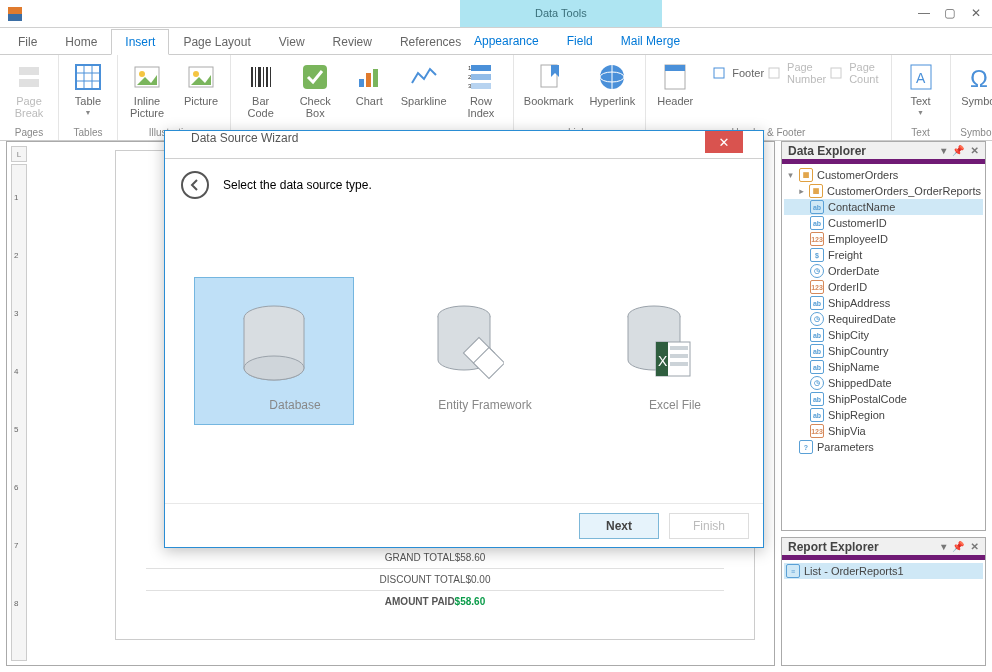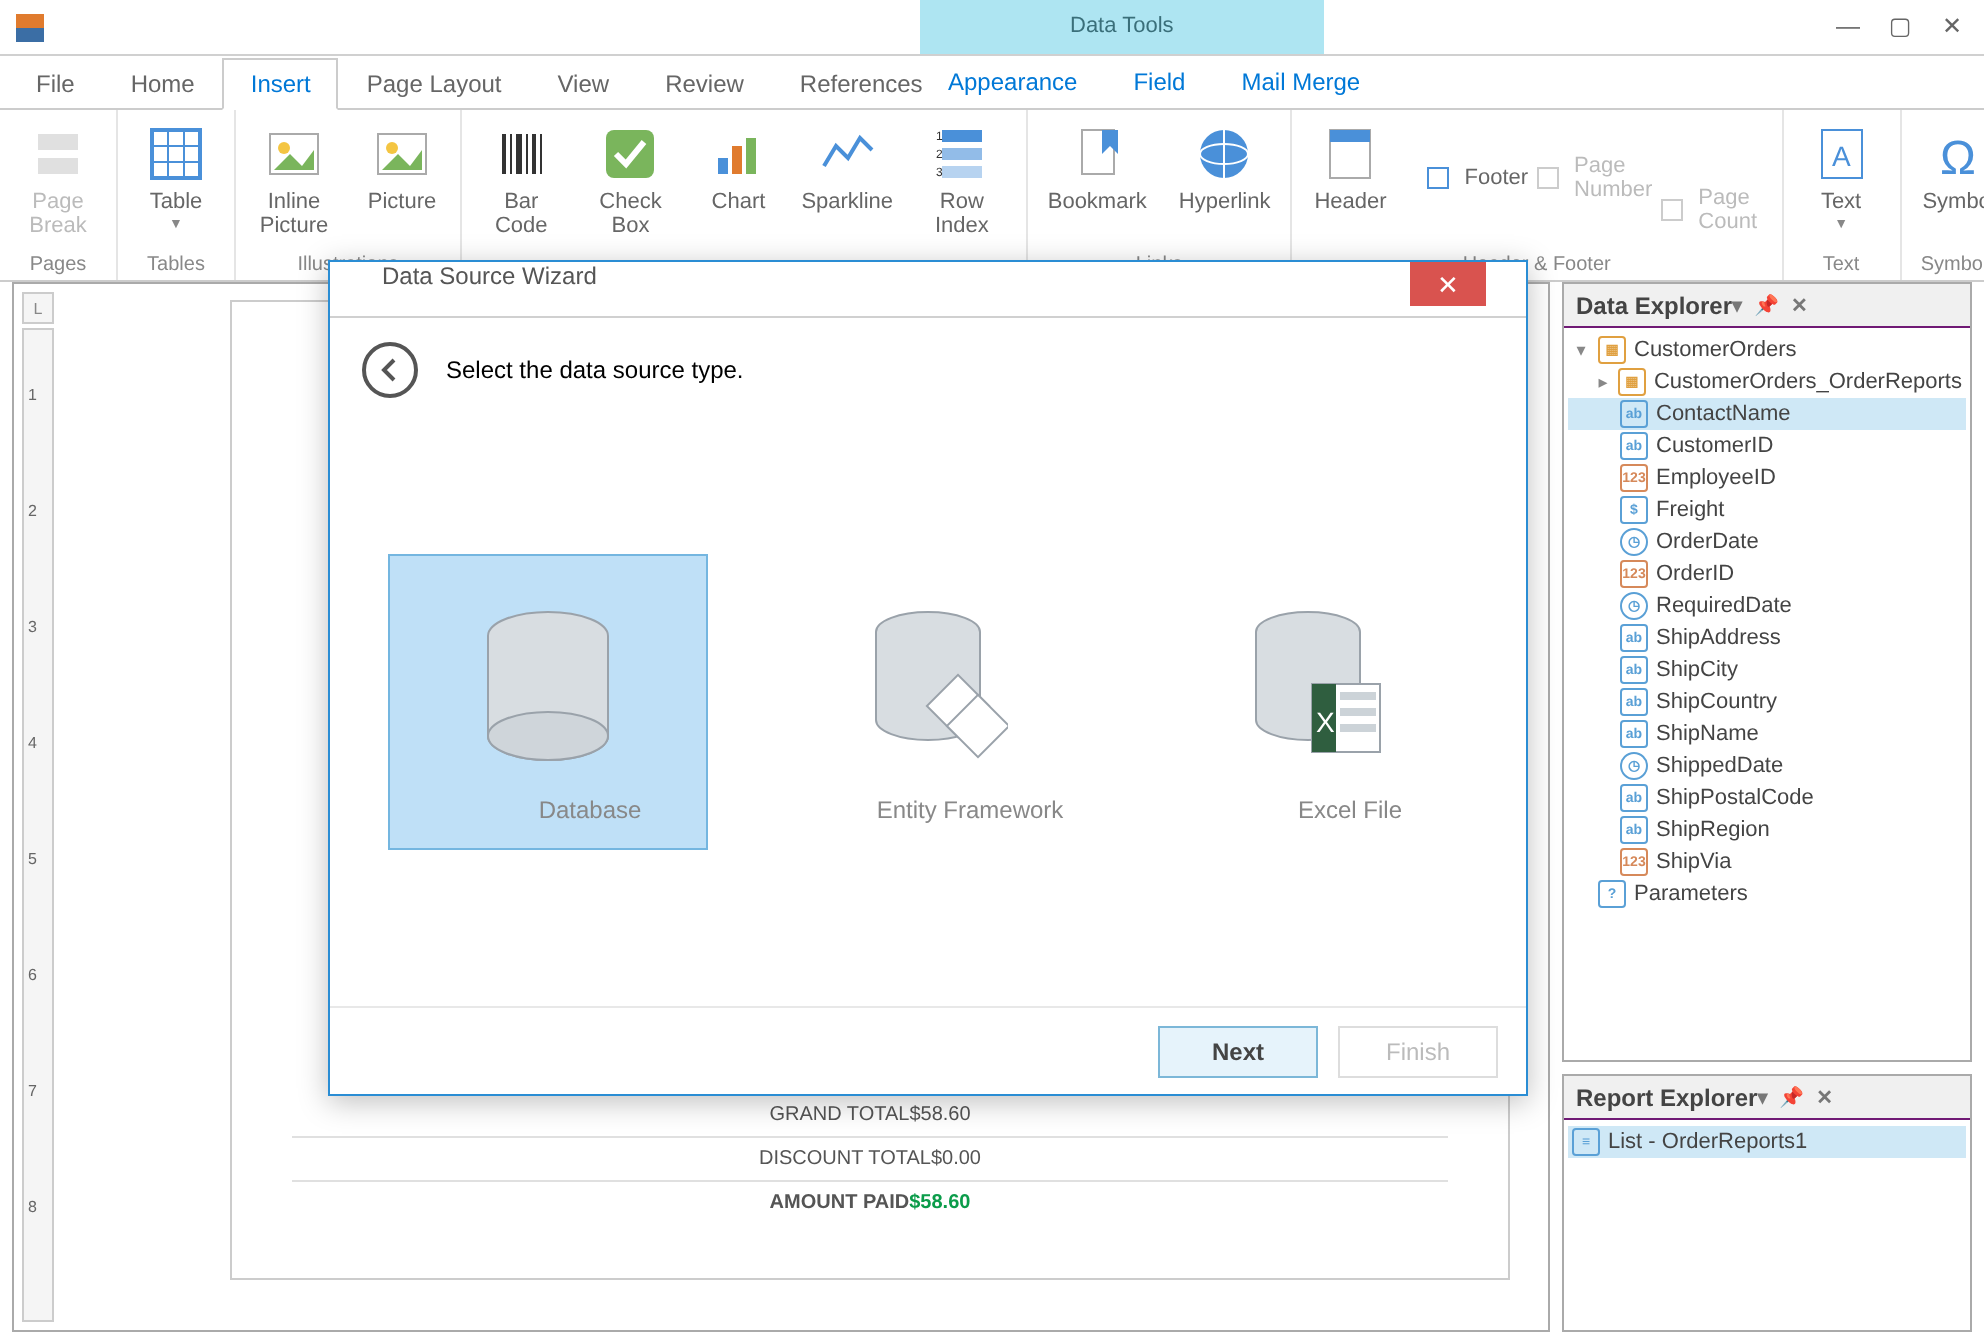--- a/index.html
+++ b/index.html
@@ -39,21 +39,21 @@
 .doc-body { flex: 1; padding: 4px 8px; }
 .page { margin-left: 80px; width: 640px; border: 1px solid #ccc; background: #fff; min-height: 490px; padding-top: 396px; }
 .totals { margin: 0 30px; font-size: 10px; color: #555; }
 .totals .trow { display: flex; justify-content: center; padding: 5px 0; border-bottom: 1px solid #e0e0e0; }
 .totals .trow:last-child { border-bottom: none; }
 .totals .amount { font-weight: bold; }
 .totals .amount .val { color: #0b9c4a; }
 
 .right-panels { width: 205px; display: flex; flex-direction: column; gap: 6px; }
 .panel { border: 1px solid #aaa; background: #fff; display: flex; flex-direction: column; }
-.panel-head { height: 22px; background: #f0f0f0; border-bottom: 1px solid #701a75; display: flex; align-items: center; padding: 0 6px; font-size: 12px; color: #444; font-weight: 600; }
+.panel-head { height: 22px; background: #f0f0f0; border-bottom: 5px solid #701a75; display: flex; align-items: center; padding: 0 6px; font-size: 12px; color: #444; font-weight: 600; justify-content: space-between; }
 .panel-head .pctrl { display: flex; gap: 6px; font-size: 10px; color: #777; }
 .panel-body { flex: 1; overflow: auto; padding: 3px 2px; }
 .tree-node { display: flex; align-items: center; gap: 4px; font-size: 11px; color: #444; padding: 1px 2px; white-space: nowrap; }
 .tree-node .exp { width: 9px; text-align: center; color: #888; font-size: 9px; cursor: pointer; }
 .tree-node .ticon { width: 14px; height: 14px; flex-shrink: 0; }
 .tree-node.ind1 { padding-left: 14px; }
 .tree-node.ind2 { padding-left: 26px; }
 .tree-node.selected { background: #cfe8f6; }
 .panel.data { height: 390px; }
 .panel.report { flex: 1; }
@@ -277,21 +277,21 @@
                 <rect x="2" y="2" width="10" height="10" fill="none" stroke="#4a90d9"></rect>
               </svg></span>
             <span>Footer</span>
           </div>
           <div class="srow" style="color: rgb(187, 187, 187);">
             <span class="sicn"><svg viewBox="0 0 14 14" width="14" height="14">
                 <rect x="2" y="2" width="10" height="10" fill="none" stroke="#ccc"></rect>
               </svg></span>
             <span>Page Number</span>
           </div>
-          <div class="srow" style="color: rgb(187, 187, 187); margin-top: 32px;">
+          <div class="srow" style="color: rgb(187, 187, 187);">
             <span class="sicn"><svg viewBox="0 0 14 14" width="14" height="14">
                 <rect x="2" y="2" width="10" height="10" fill="none" stroke="#ccc"></rect>
               </svg></span>
             <span>Page Count</span>
           </div>
         </div>
       </div>
       <div class="rgroup-label">Header &amp; Footer</div>
     </div>
     <div class="rgroup">
@@ -398,26 +398,26 @@
           </div>
           <div class="tree-node ind2">
             <span class="ftype dt ticon">◷</span>
             <span>OrderDate</span>
           </div>
           <div class="tree-node ind2">
             <span class="ftype num ticon">123</span>
             <span>OrderID</span>
           </div>
           <div class="tree-node ind2">
+            <span class="ftype ab ticon">ab</span>
+            <span>ShipAddress</span>
+          </div>
+          <div class="tree-node ind2">
             <span class="ftype dt ticon">◷</span>
             <span>RequiredDate</span>
-          </div>
-          <div class="tree-node ind2">
-            <span class="ftype ab ticon">ab</span>
-            <span>ShipAddress</span>
           </div>
           <div class="tree-node ind2">
             <span class="ftype ab ticon">ab</span>
             <span>ShipCity</span>
           </div>
           <div class="tree-node ind2">
             <span class="ftype ab ticon">ab</span>
             <span>ShipCountry</span>
           </div>
           <div class="tree-node ind2">

